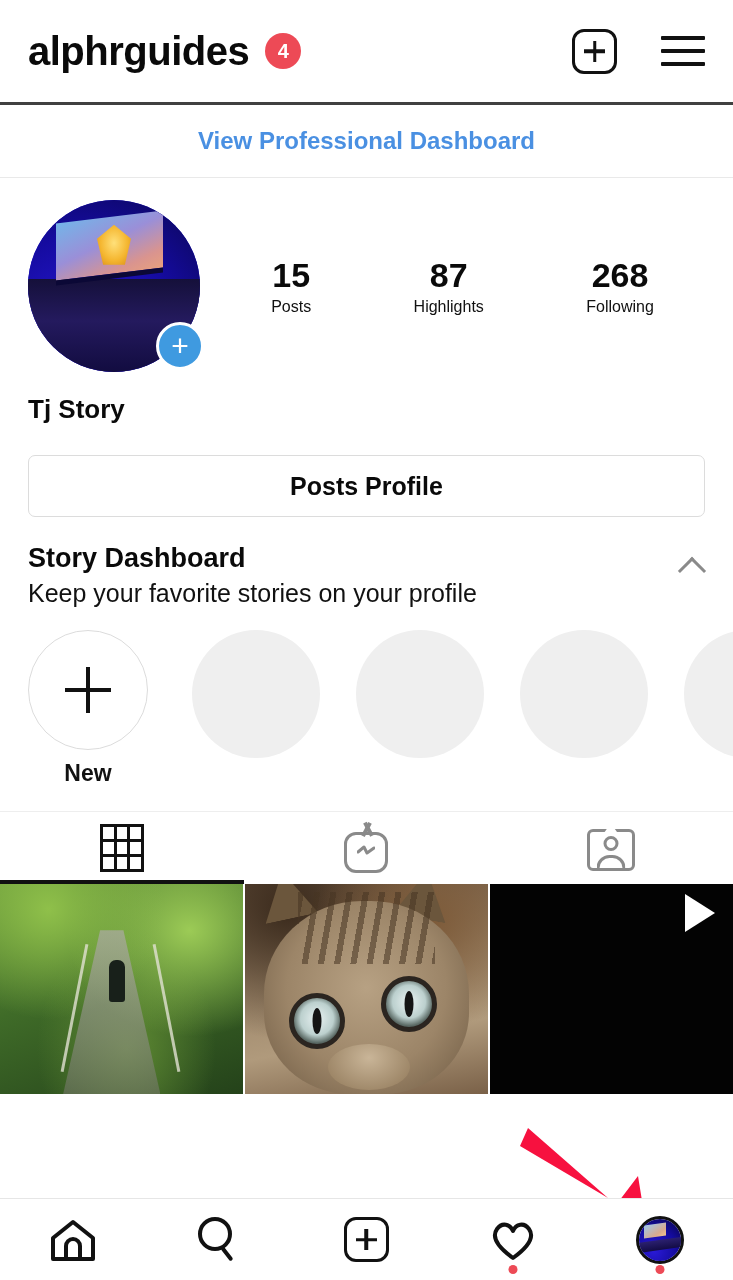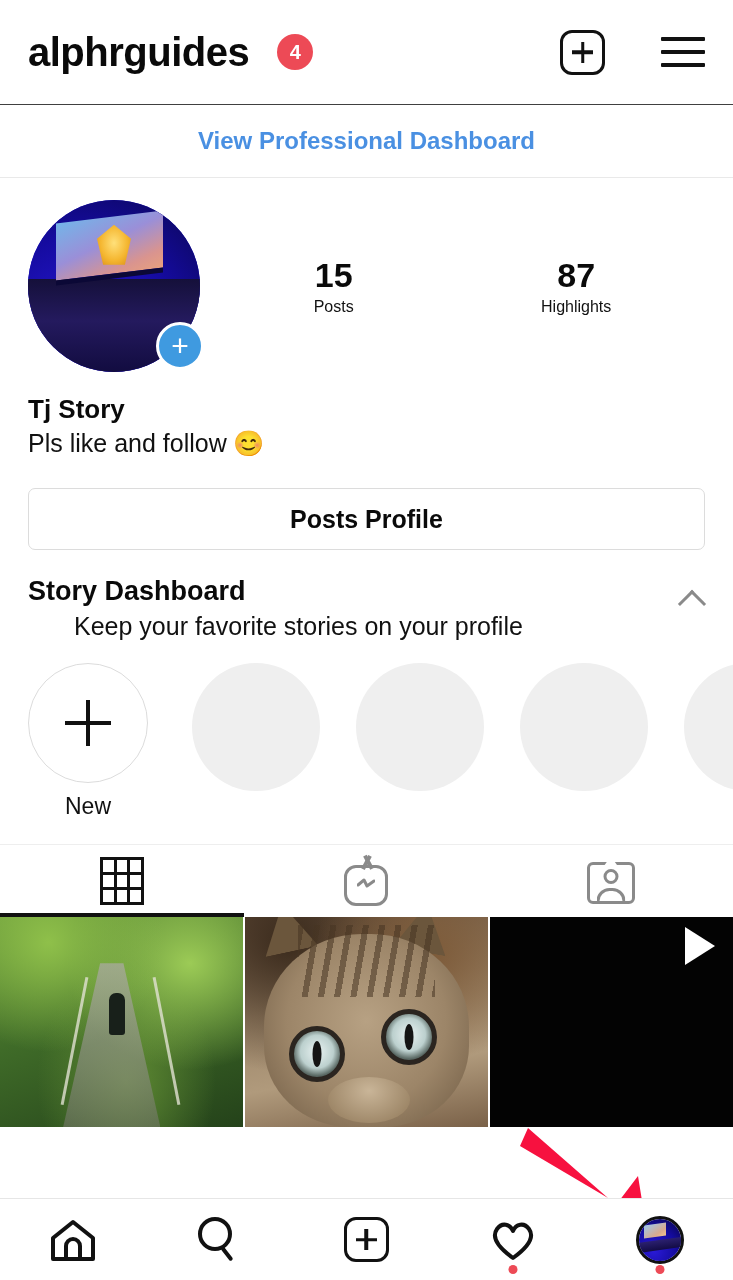--- a/index.html
+++ b/index.html
@@ -10,22 +10,21 @@
     color: #111111;
     overflow: hidden;
   }
   .screen { position: relative; width: 733px; height: 1280px; background:#fff; }
 
   
   .header {
     height: 105px;
     display: flex; align-items: center;
     padding: 0 28px;
-    border-bottom: 1px solid #404040;
-    gap: 12px;
+    border-bottom: 3px solid #404040;
   }
   .username {
     font-size: 40px; font-weight: 700; letter-spacing: -0.5px; color:#0a0a0a;
   }
   .badge {
     width: 36px; height: 36px; border-radius: 50%;
     background: #ed4a56; color: #fff;
     font-size: 20px; font-weight: 700;
     display: flex; align-items: center; justify-content: center;
     margin-left: 16px;
@@ -94,41 +93,41 @@
     margin: 30px 28px 0 28px;
     height: 62px; border: 1.5px solid #dcdcdc; border-radius: 7px;
     display: flex; align-items: center; justify-content: center;
     font-size: 25px; font-weight: 700; color: #0a0a0a; background: #fff;
   }
 
   
   .sh-head { padding: 26px 28px 0 28px; display: flex; align-items: flex-start; }
   .sh-head-texts { flex: 1; }
   .sh-title { font-size: 27px; font-weight: 700; color: #0a0a0a; }
-  .sh-sub { font-size: 25px; color: #111; margin-top: 5px; margin-left: 46px; }
+  .sh-sub { font-size: 25px; color: #111; margin-top: 5px; }
   .chevron { width: 26px; height: 26px; position: relative; margin-top: 10px; }
   .chevron::before {
     content:""; position:absolute; left: 3px; top: 8px;
     width: 17px; height: 17px; border-left: 3px solid #8a8a8a; border-top: 3px solid #8a8a8a;
     transform: rotate(45deg);
   }
 
   .highlights { display: flex; padding: 22px 0 0 28px; gap: 44px; overflow: hidden; }
   .hl { flex: none; width: 120px; }
   .hl-circle-new {
     width: 120px; height: 120px; border-radius: 50%;
     border: 1.5px solid #dcdcdc; background: #fff;
     display: flex; align-items: center; justify-content: center;
   }
   .hl-plus { position: relative; width: 46px; height: 46px; }
   .hl-plus::before, .hl-plus::after { content:""; position:absolute; background:#111; }
   .hl-plus::before { left:50%; top:0; bottom:0; width:4px; transform:translateX(-50%); }
   .hl-plus::after { top:50%; left:0; right:0; height:4px; transform:translateY(-50%); }
   .hl-circle-ph { width: 128px; height: 128px; border-radius: 50%; background: #efefef; }
-  .hl-label { text-align: center; font-size: 23px; color: #111; margin-top: 10px; }
+  .hl-label { text-align: center; font-size: 23px; color: #111; margin-top: 10px; font-weight: bold; }
 
   
   .tabs { display: flex; margin-top: 24px; border-top: 1px solid #eee; height: 72px; position: relative; }
   .tab { flex: 1; display: flex; align-items: center; justify-content: center; position: relative; }
   .tab.active::after {
     content: ""; position: absolute; left: 0; right: 0; bottom: -1px; height: 4px; background: #111;
   }
 
   .grid-icon { width: 44px; height: 48px; display: grid; grid-template-columns: repeat(3,1fr); grid-template-rows: repeat(3,1fr); gap: 3px; background: #111; border: 3px solid #111; }
   .grid-icon i { background: #fff; display: block; }
@@ -274,26 +273,29 @@
 
     <div class="stats">
       <div class="stat">
         <div class="stat-num">15</div>
         <div class="stat-label">Posts</div>
       </div>
       <div class="stat">
         <div class="stat-num">87</div>
         <div class="stat-label">Highlights</div>
       </div>
+      <div class="stat">
+        <div class="stat-num">268</div>
+        <div class="stat-label">Following</div>
+      </div>
     </div>
   </div>
 
   <div class="bio">
     <div class="bio-name">Tj Story</div>
-    <div class="bio-text">Pls like and follow 😊</div>
   </div>
 
   <div class="edit-btn">Posts Profile</div>
 
   <div class="sh-head">
     <div class="sh-head-texts">
       <div class="sh-title">Story Dashboard</div>
       <div class="sh-sub">Keep your favorite stories on your profile</div>
     </div>
     <div class="chevron"></div>

